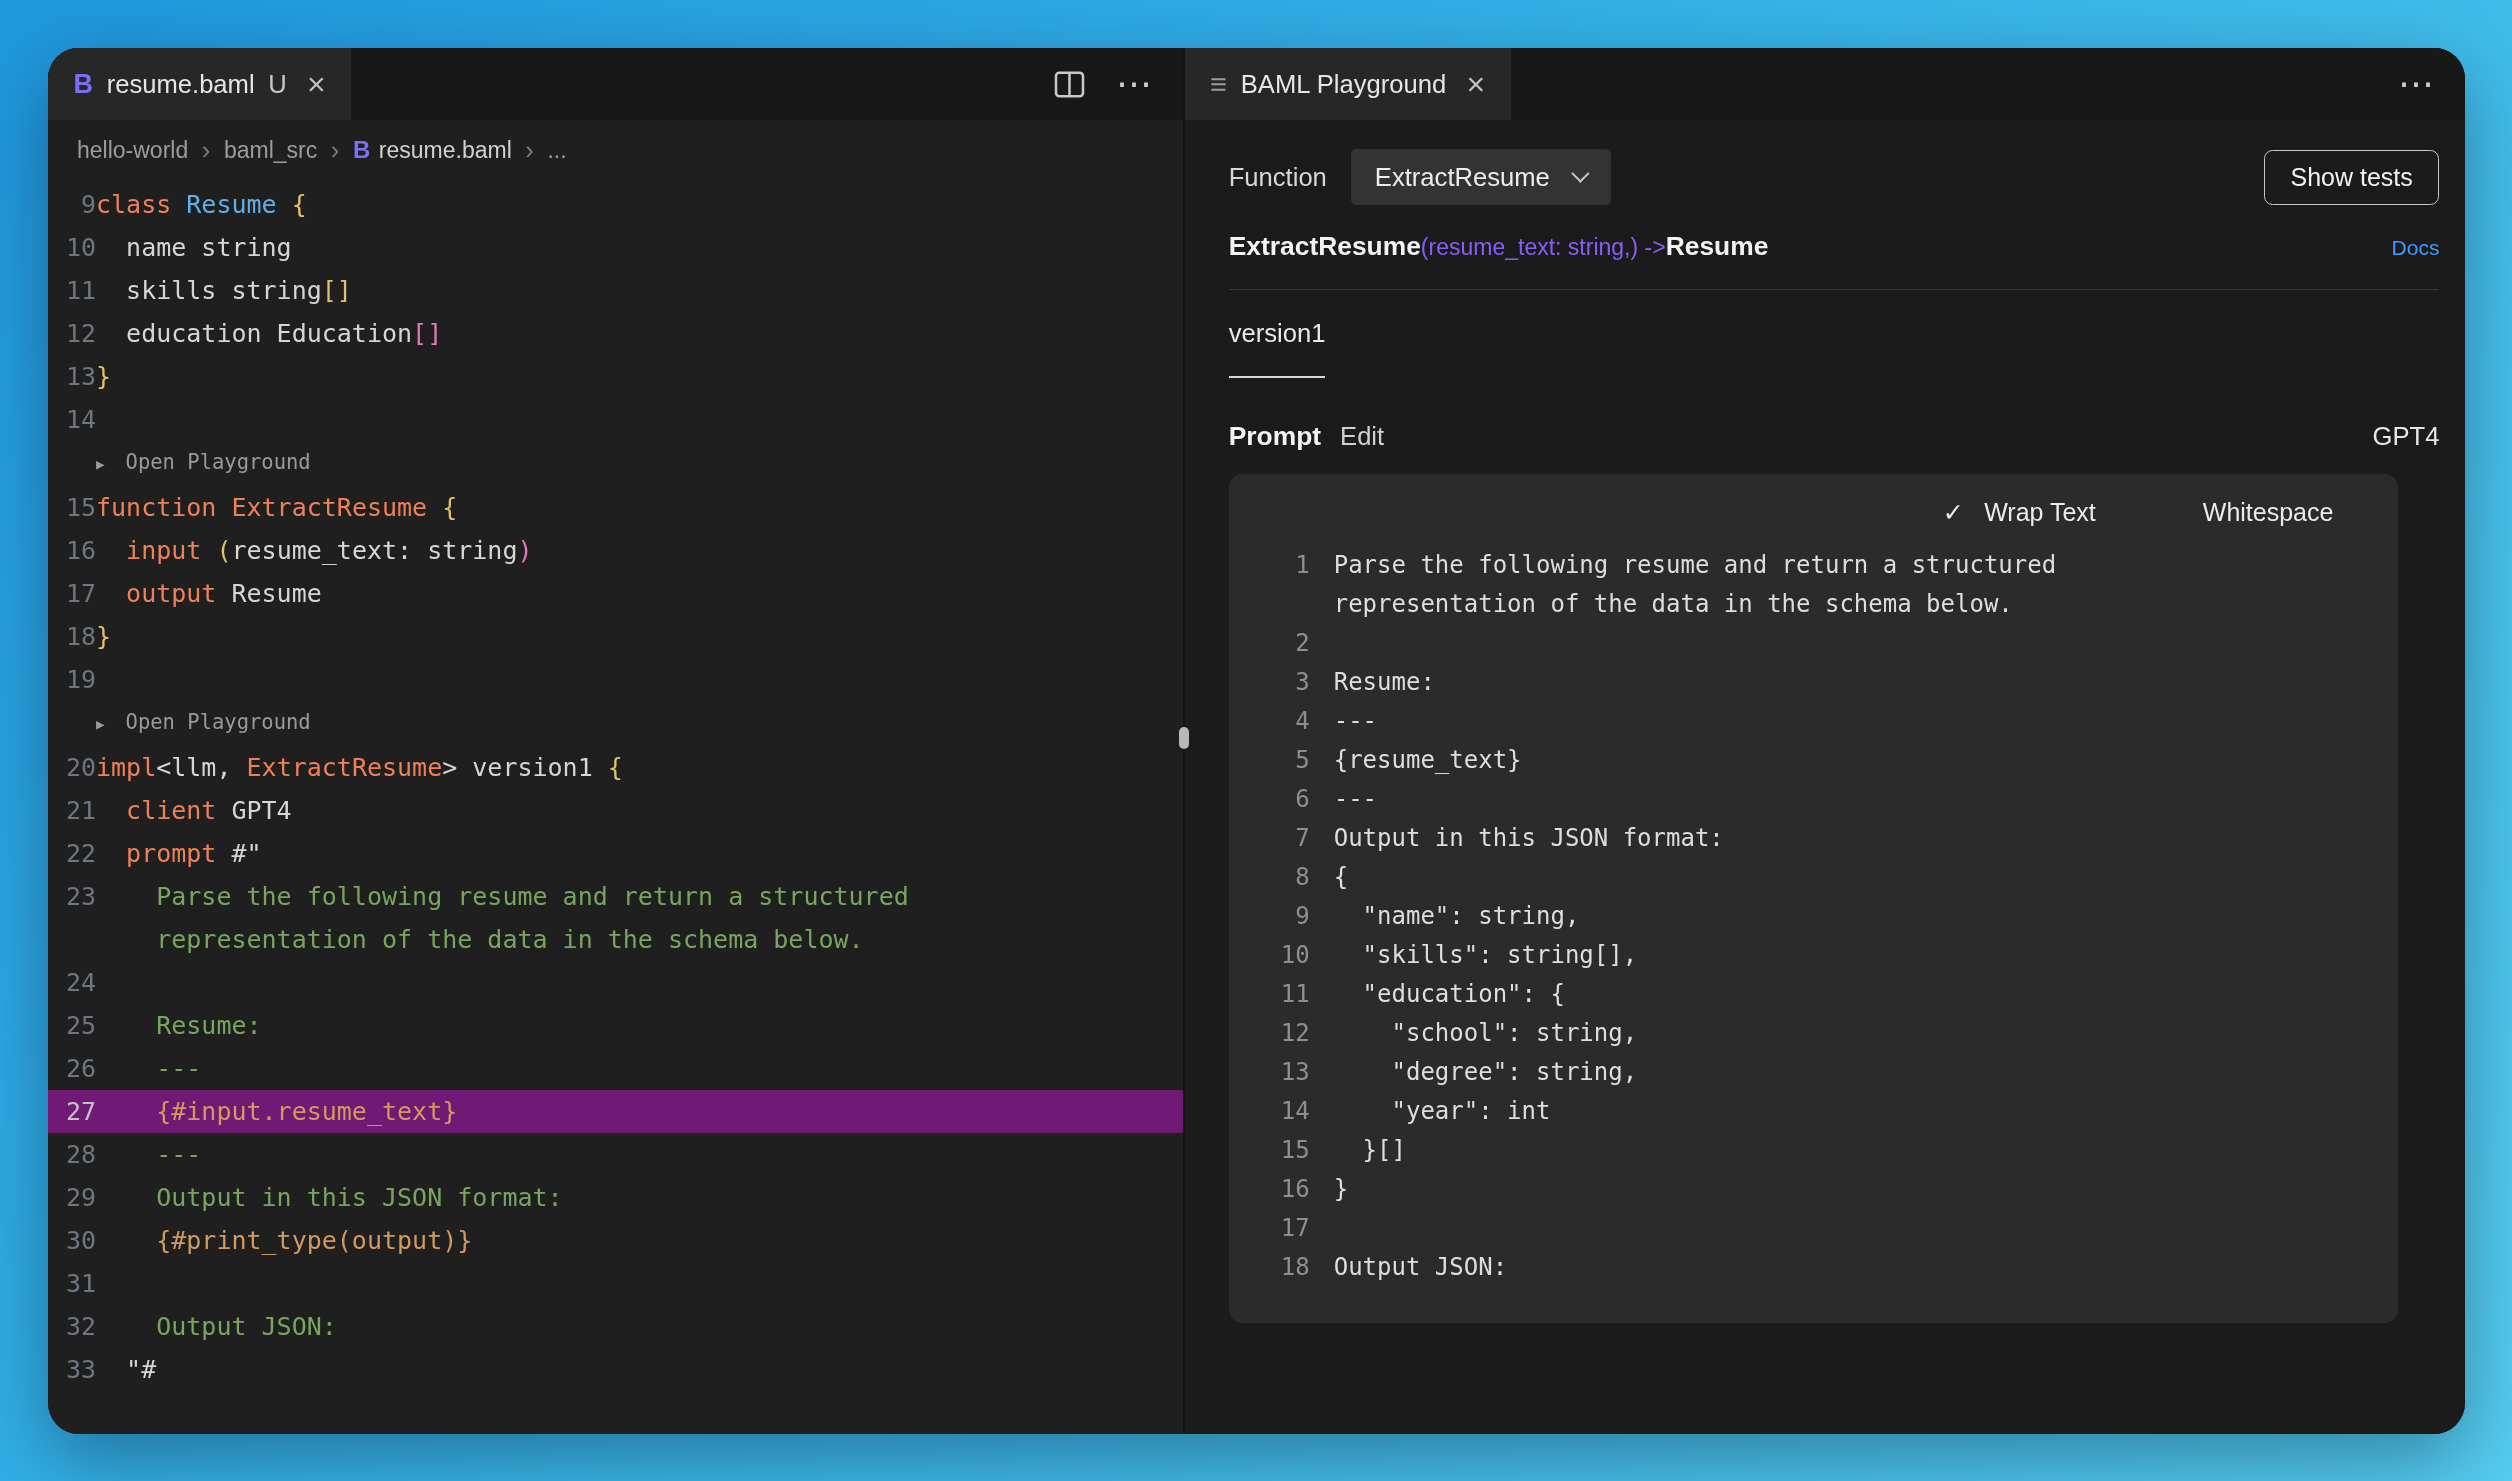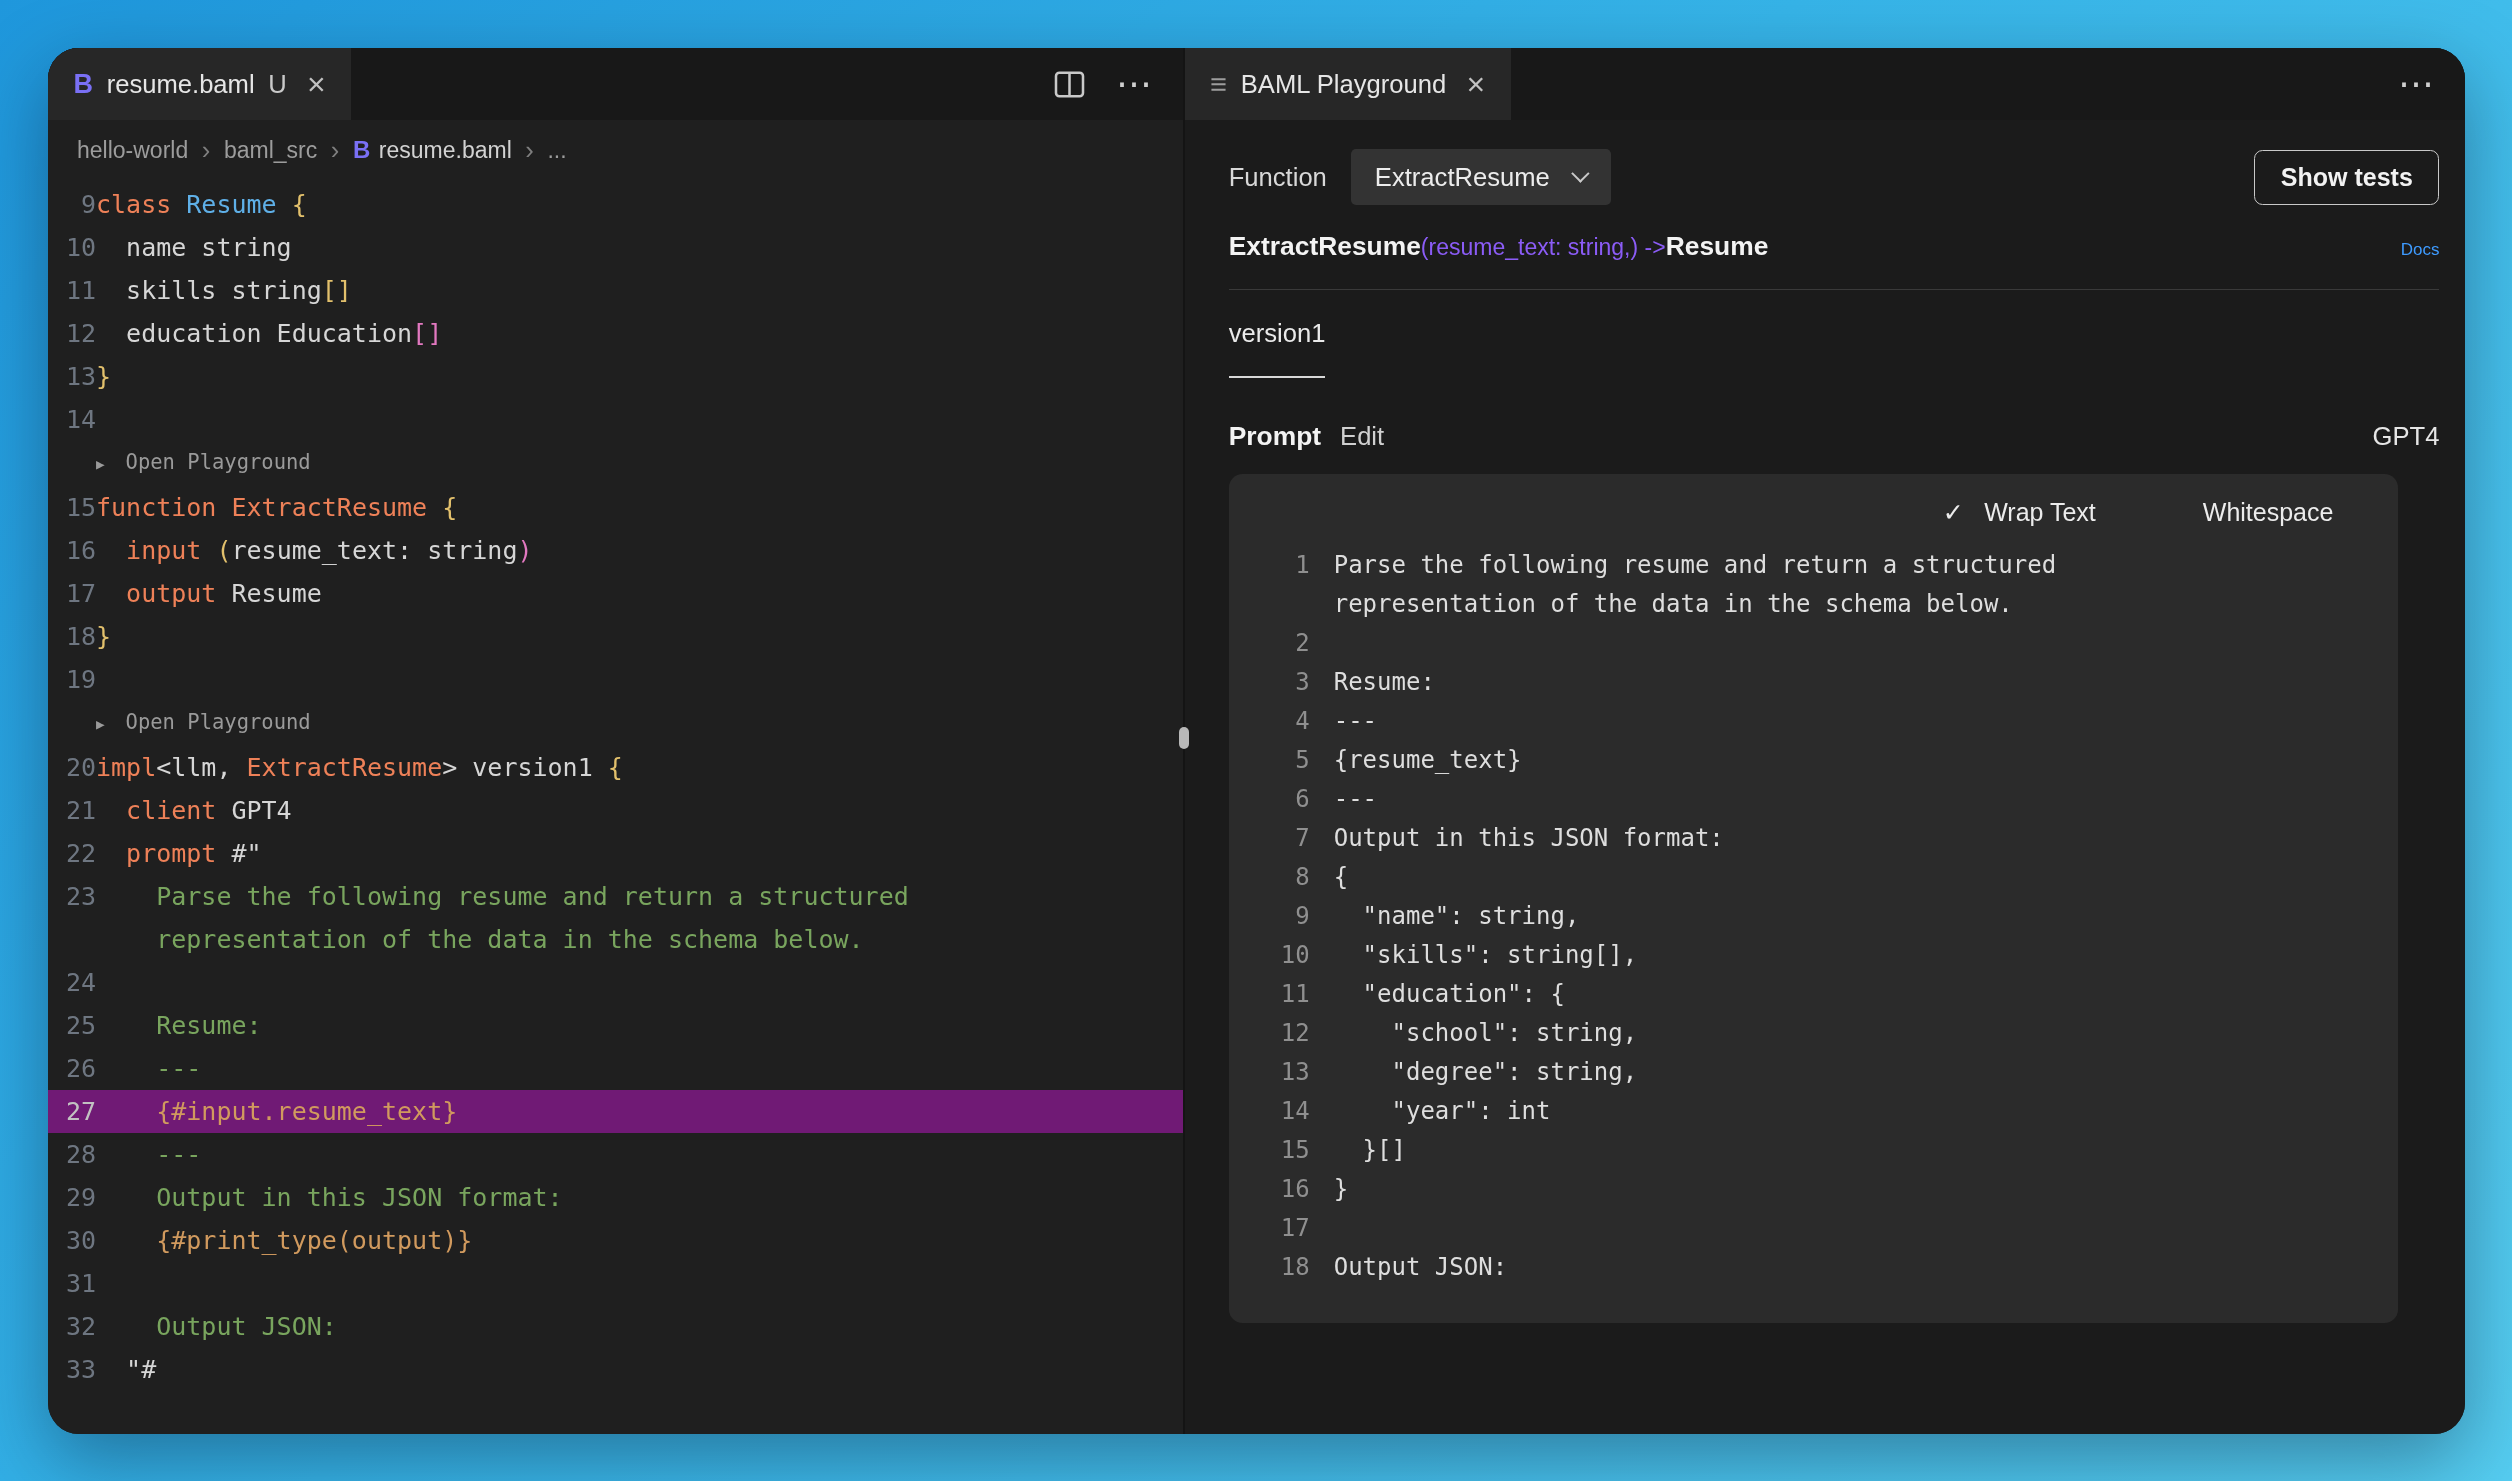--- a/index.html
+++ b/index.html
@@ -55,26 +55,26 @@
 
   
   .pane-right { flex:1; display:flex; flex-direction:column; background:#1b1b1b; }
   .pg-tab-icon { color:#9d9d9d; font-size:29px; }
   .pg-body { flex:1; display:flex; flex-direction:column; padding:29px 25.6px 0 44px; }
 
   .fn-row { display:flex; align-items:center; gap:24px; }
   .fn-label { font-size:25.6px; color:#d8d8d8; }
   .dropdown { display:flex; align-items:center; gap:24px; background:#333333; border:none; border-radius:5.1px; padding:0 24px; height:56px; font-size:25.6px; color:#ececec; cursor:default; }
   .chev { width:12.8px; height:12.8px; border-right:2.6px solid #c9c9c9; border-bottom:2.6px solid #c9c9c9; transform:rotate(45deg); margin-top:-6.8px; }
-  .show-tests { margin-left:auto; height:55px; padding:0 25.6px; background:transparent; border:1.7px solid #c9c9c9; border-radius:8.5px; color:#f2f2f2; font-size:25px; font-weight:700; cursor:default; }
+  .show-tests { margin-left:auto; height:55px; padding:0 25.6px; background:transparent; border:1.7px solid #c9c9c9; border-radius:8.5px; color:#f2f2f2; font-size:25px; font-weight:400; cursor:default; }
 
   .sig-row { display:flex; align-items:baseline; margin-top:25.6px; }
   .sig-name, .sig-ret { font-size:26.4px; font-weight:700; color:#f3f3f3; }
   .sig-args, .sig-arrow { font-size:23px; color:#8b5cf6; white-space:pre; }
-  .docs { margin-left:auto; font-size:17px; color:#3e9bff; cursor:default; }
+  .docs { margin-left:auto; font-size:21px; color:#3e9bff; cursor:default; }
 
   .hr { height:1.7px; background:#3a3a3a; margin-top:27px; flex-shrink:0; }
   .version { margin-top:29px; align-self:flex-start; font-size:25.6px; color:#eaeaea; padding-bottom:28px; border-bottom:2.6px solid #d8d8d8; }
 
   .prompt-row { display:flex; align-items:baseline; margin-top:43px; gap:19px; }
   .prompt-b { font-size:26.4px; font-weight:700; color:#f3f3f3; }
   .edit { font-size:25.6px; color:#d0d0d0; }
   .model { margin-left:auto; font-size:25.6px; color:#e6e6e6; }
 
   .preview { margin-top:22px; margin-right:41px; background:#2b2b2b; border-radius:13.6px; padding:24px 34px 36px 37px; }

